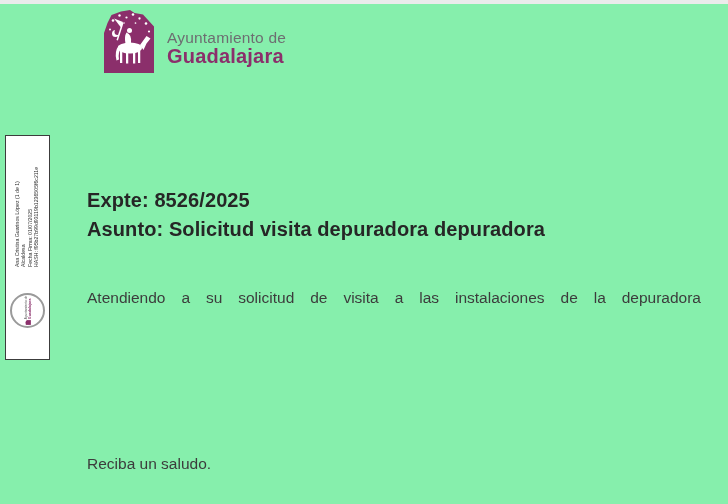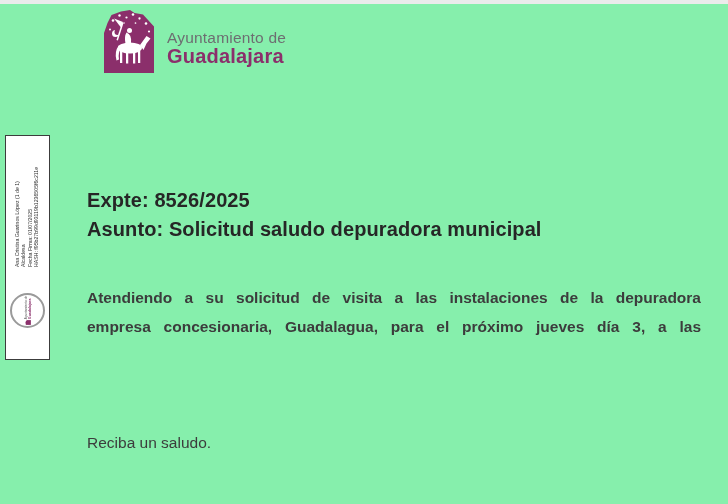--- a/index.html
+++ b/index.html
@@ -46,22 +46,22 @@
 
   
   .heading {
     position:absolute; left:87px; font-size:20px; font-weight:bold; color:#262626;
     letter-spacing:.1px;
   }
   .expte  { top:189px; }
   .asunto { top:218px; }
   .bodytext { position:absolute; left:87px; top:284px; width:614px; color:#3c3c3c; font-size:15.5px; }
   .bodytext .line { height:28.5px; line-height:28.5px; white-space:nowrap; }
-  .bodytext .line.j { text-align:justify; text-align-last:justify; white-space:normal; height:28.5px; overflow:hidden;font-weight:bold; }
-  .closing { position:absolute; left:87px; top:434px; font-size:15.5px; color:#3c3c3c; }
+  .bodytext .line.j { text-align:justify; text-align-last:justify; white-space:normal; height:28.5px; overflow:hidden; }
+  .closing { position:absolute; left:87px; top:455px; font-size:15.5px; color:#3c3c3c; }
 </style>
 </head>
 <body>
 
 <div class="page">
   <div class="top-edge"></div>
 
   <div class="logo">
     <div class="emblem">
       <svg viewBox="0 0 100 126" xmlns="http://www.w3.org/2000/svg" aria-hidden="true">
@@ -113,21 +113,20 @@
         <span class="stamp-emblem"></span>
         <span class="stamp-t">
           <span class="stamp-l1">Ayuntamiento de</span>
           <span class="stamp-l2">Guadalajara</span>
         </span>
       </div>
     </div>
   </div>
 
   <div class="heading expte">Expte: 8526/2025</div>
-  <div class="heading asunto">Asunto: Solicitud saludo depuradora municipal</div>
+  <div class="heading asunto">Asunto: Solicitud visita depuradora depuradora</div>
 
   <div class="bodytext">
     <div class="line j">Atendiendo a su solicitud de visita a las instalaciones de la depuradora</div>
-    <div class="line j">empresa concesionaria, Guadalagua, para el próximo jueves día 3, a las</div>
   </div>
 
   <div class="closing">Reciba un saludo.</div>
 </div>
 
 </body></html>

